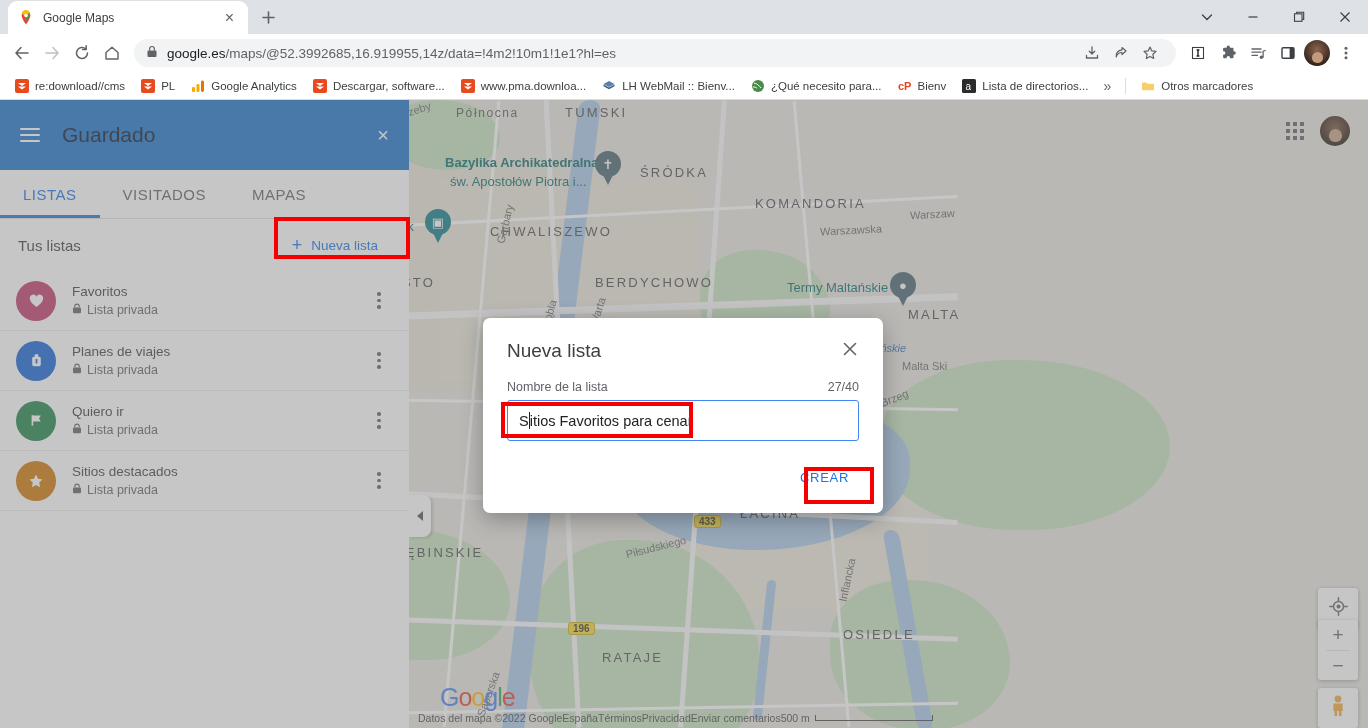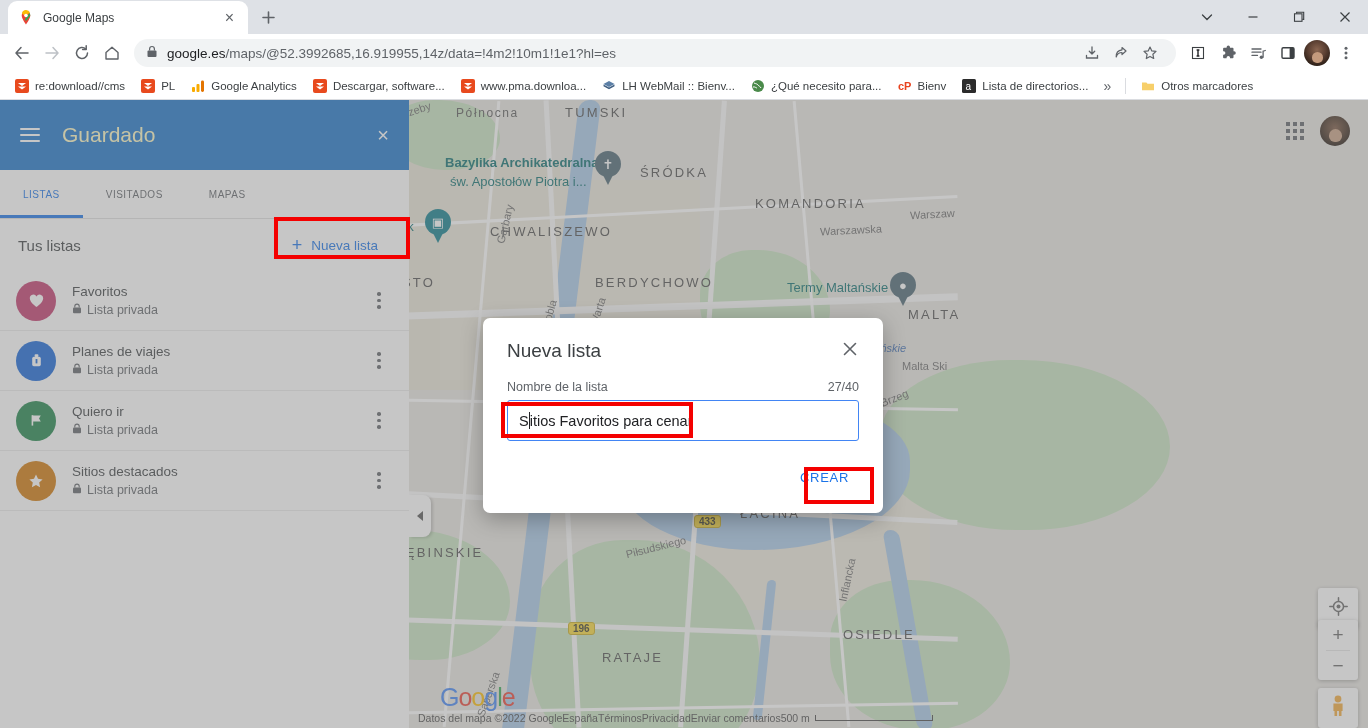--- a/index.html
+++ b/index.html
@@ -190,27 +190,27 @@
   .sidebar {
     position: absolute; left: 0; top: 100px; width: 409px; height: 628px;
     background: #fff; z-index: 70; overflow: hidden;
   }
   .sb-header {
     height: 70px; background: #1a73c8; display: flex; align-items: center;
     padding: 0 20px; gap: 22px;
   }
   .hamburger { width: 20px; display: flex; flex-direction: column; gap: 4px; }
   .hamburger i { display:block; height: 2px; background: #fff; border-radius: 1px; }
-  .sb-title { color: #fef9c3; font-size: 21px; flex: 1; }
+  .sb-title { color: #0f172a; font-size: 21px; flex: 1; }
   .sb-close { color: #fff; font-size: 20px; line-height: 1; }
 
   .sb-tabs { height: 49px; display: flex; border-bottom: 1px solid #e0e0e0; }
   .sb-tab {
     flex: 0 0 auto; padding: 16px 23px; display: flex; align-items: center;
-    justify-content: center; font-size: 10px; letter-spacing: .5px;
+    justify-content: center; font-size: 15px; letter-spacing: .5px;
     color: #5f6368; font-weight: 500; position: relative;
   }
   .sb-tab.active { color: #1a73e8; }
   .sb-tab.active::after {
     content: ""; position: absolute; left: 0; right: 0; bottom: 0;
     height: 3px; background: #1a73e8;
   }
 
   .sb-listhead {
     height: 52px; display: flex; align-items: center; padding: 0 18px;

